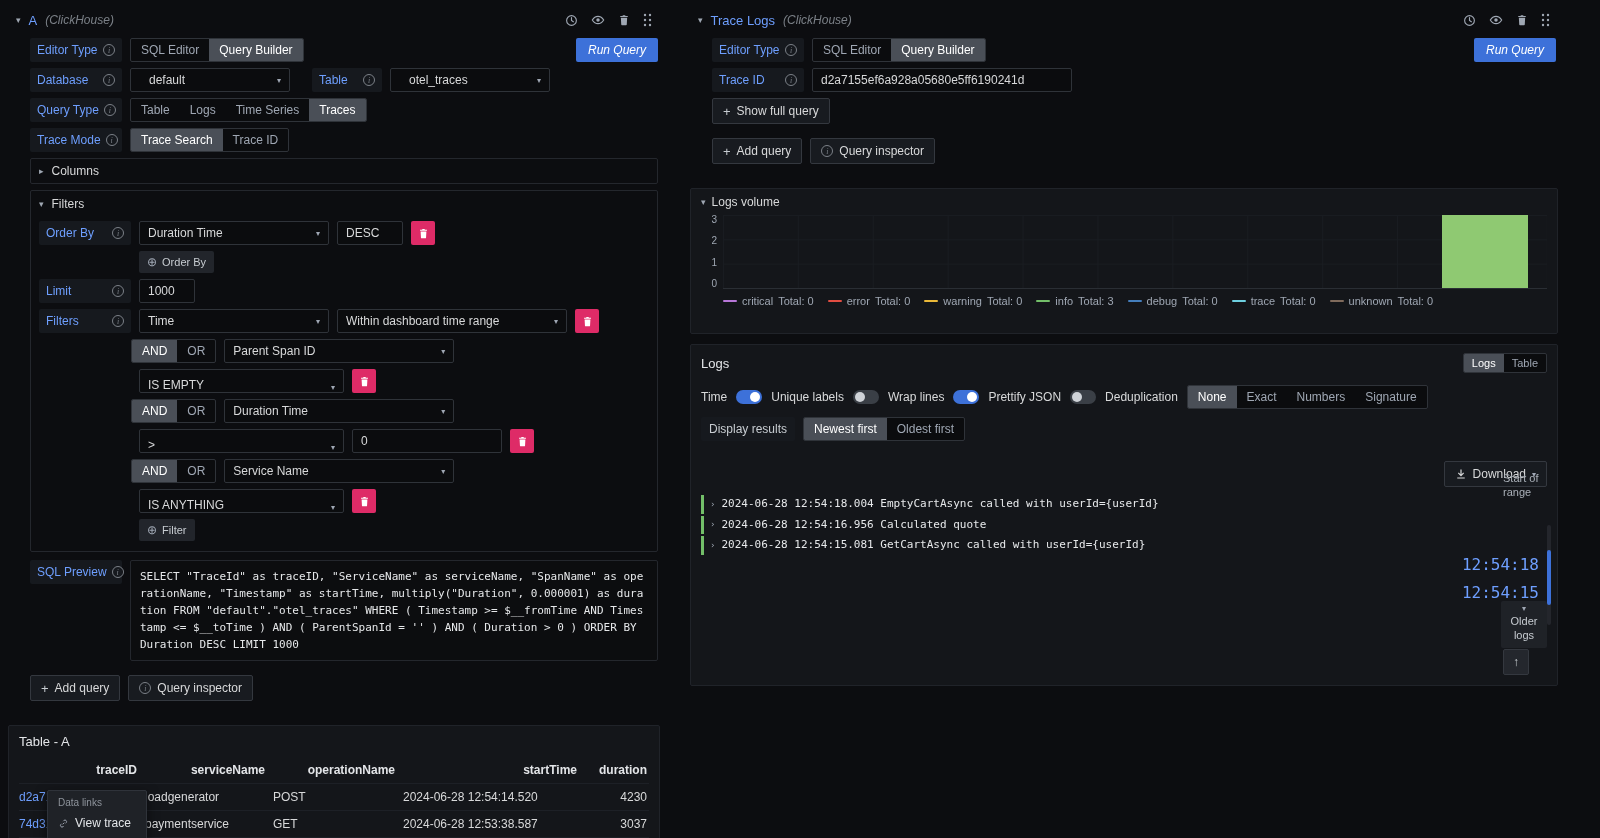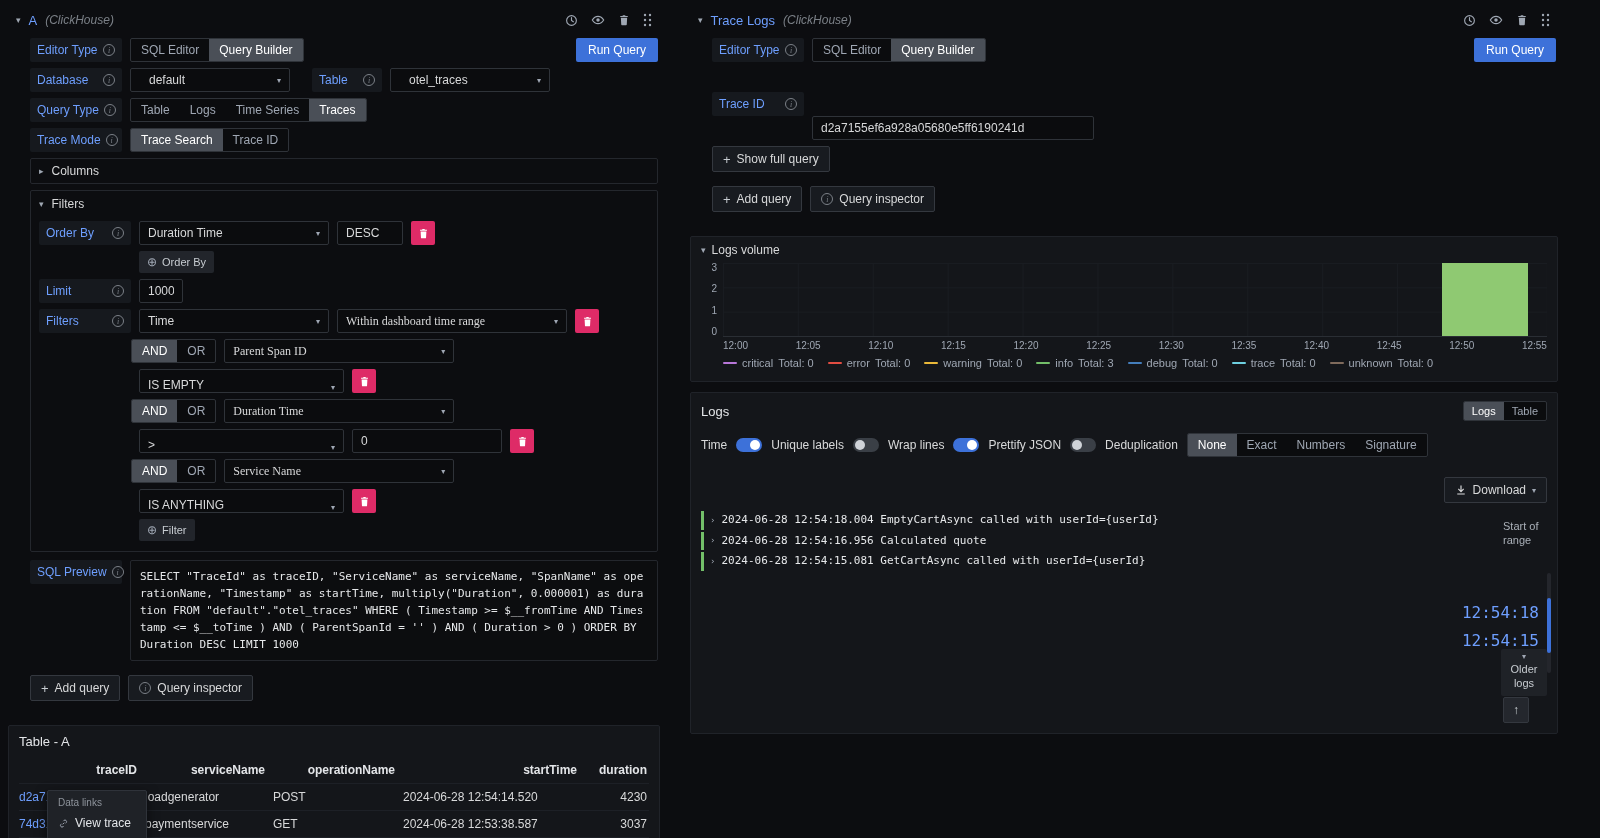--- a/index.html
+++ b/index.html
@@ -25,27 +25,27 @@
   .flabel.w70 { width:70px; margin-left:14px; }
   .info { width:12px; height:12px; border:1px solid #7b8087; border-radius:50%; font-size:8px;
           display:inline-flex; align-items:center; justify-content:center; color:#7b8087;
           font-style:italic; font-family:"Liberation Serif", serif; flex:none; }
   .sel { display:inline-flex; align-items:center; justify-content:space-between; gap:6px; height:24px; padding:0 8px;
          background:#0b0c0e; border:1px solid #2f3339; border-radius:2px; color:#d8d9da; font-size:12px;
          white-space:nowrap; cursor:pointer; flex:none; }
   .sel .caret { color:#9fa7b3; font-size:8px; }
   .tinput { height:24px; padding:0 8px; background:#0b0c0e; border:1px solid #2f3339; border-radius:2px;
             color:#d8d9da; font-size:12px; font-family:inherit; flex:none; }
-  .w56{width:44px;} .w66{width:66px;gap:36px;} .w150{width:150px;} .w160{width:160px;padding-left:18px;} .w190{width:190px;} .w205{width:205px;align-items:flex-end;} .w230{width:230px;font-family:Liberation Serif, serif;} .w250{width:282px;margin-top:48px;}
+  .w56{width:56px;} .w66{width:66px;gap:36px;} .w150{width:150px;} .w160{width:160px;padding-left:18px;} .w190{width:190px;} .w205{width:205px;align-items:flex-end;} .w230{width:230px;} .w250{width:260px;}
   .rgroup { display:inline-flex; height:24px; background:#0b0c0e; border:1px solid #2f3339; border-radius:2px; overflow:hidden; flex:none; }
   .ritem { display:inline-flex; align-items:center; padding:0 10px; background:transparent; border:none; color:#9fa7b3;
            font-size:12px; font-family:inherit; cursor:pointer; white-space:nowrap; }
   .ritem.active { background:#4a4f57; color:#fff; }
   .btn-primary { margin-left:auto; height:24px; padding:0 12px; background:#3d71d9; border:none; border-radius:2px;
-                 color:#fff; font-size:12px; font-family:inherit; cursor:pointer; flex:none; }
+                 color:#fff; font-size:12px; font-family:inherit; cursor:pointer; flex:none;font-style:italic; }
   .btn-danger { width:24px; height:24px; background:#de2b67; border:none; border-radius:2px; color:#fff;
                 display:inline-flex; align-items:center; justify-content:center; cursor:pointer; flex:none; }
   .btn-ghost { display:inline-flex; align-items:center; gap:5px; height:22px; padding:0 8px; background:#22252b;
                border:none; border-radius:2px; color:#c7ccd1; font-size:11px; font-family:inherit; cursor:pointer; }
   .btn-secondary { display:inline-flex; align-items:center; gap:6px; height:26px; padding:0 10px; background:#181b20;
                    border:1px solid #34383f; border-radius:2px; color:#d8d9da; font-size:12px; font-family:inherit; cursor:pointer; }
   .plus { font-size:13px; color:#c7ccd1; }
   .oplus { font-size:12px; color:#9fa7b3; }
 
   .collapse-box { display:flex; align-items:center; gap:8px; height:26px; padding:0 8px; border:1px solid #24272d;
@@ -539,34 +539,20 @@
           <div class="lv-yaxis">
             <span>3</span>
             <span>2</span>
             <span>1</span>
             <span>0</span>
           </div>
           <div class="lv-plot">
             <div class="lv-bar" style="left: 87.3%; width: 10.4%; height: 100%; background-color: rgb(143, 201, 114);"></div>
           </div>
         </div>
-        <div class="lv-xaxis">
-          <span>12:00</span>
-          <span>12:05</span>
-          <span>12:10</span>
-          <span>12:15</span>
-          <span>12:20</span>
-          <span>12:25</span>
-          <span>12:30</span>
-          <span>12:35</span>
-          <span>12:40</span>
-          <span>12:45</span>
-          <span>12:50</span>
-          <span>12:55</span>
-        </div>
         <div class="lv-legend">
           <span class="leg">
               <i class="dash" style="background-color: rgb(184, 119, 217);"></i>
               <span>critical</span>
               <span>Total: 0</span>
             </span>
           <span class="leg">
               <i class="dash" style="background-color: rgb(226, 77, 66);"></i>
               <span>error</span>
               <span>Total: 0</span>
@@ -627,20 +613,27 @@
             </button>
           <span class="ctl-label">Deduplication</span>
           <div class="rgroup">
             <button class="ritem active">None</button>
             <button class="ritem">Exact</button>
             <button class="ritem">Numbers</button>
             <button class="ritem">Signature</button>
           </div>
         </div>
 
+        <div class="lp-display">
+          <span class="ctl-chip">Display results</span>
+          <div class="rgroup">
+            <button class="ritem active">Newest first</button>
+            <button class="ritem">Oldest first</button>
+          </div>
+        </div>
 
         <div class="lp-download">
           <button class="btn-secondary">
             <svg width="12" height="12" viewBox="0 0 16 16">
                 <path fill="currentColor" d="M7.2 2h1.6v6.2l2.2-2.2 1.1 1.1L8 11.2 3.9 7.1 5 6l2.2 2.2V2zM3 12.5h10V14H3z"></path>
               </svg>
             <span>Download</span>
             <span class="dl-caret">▾</span>
           </button>
         </div>

